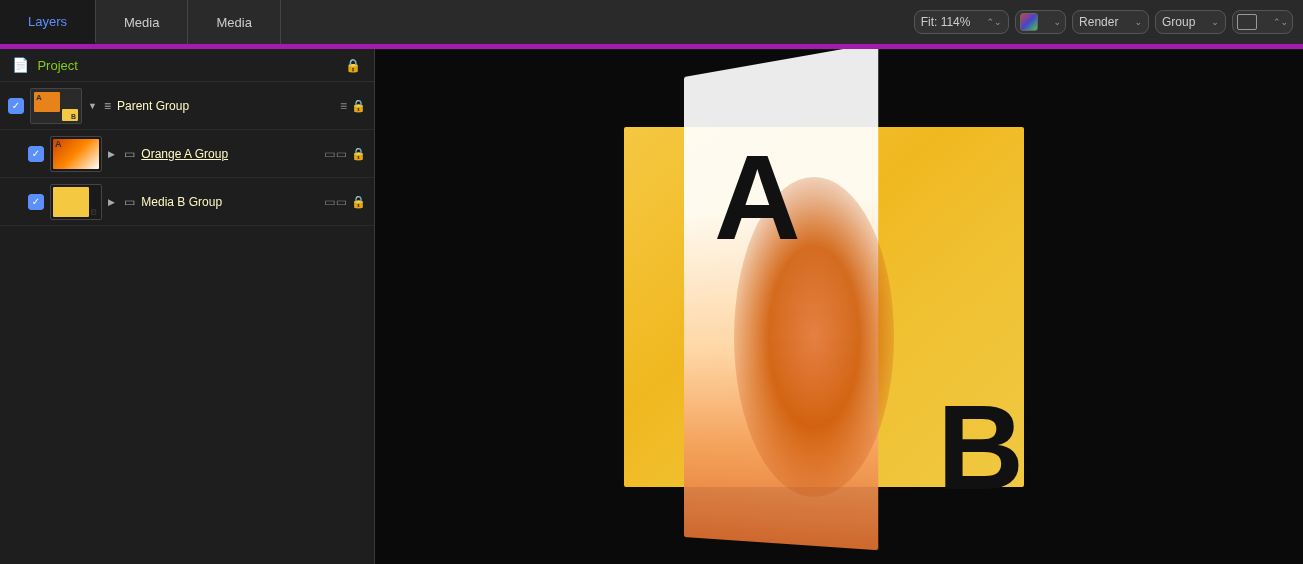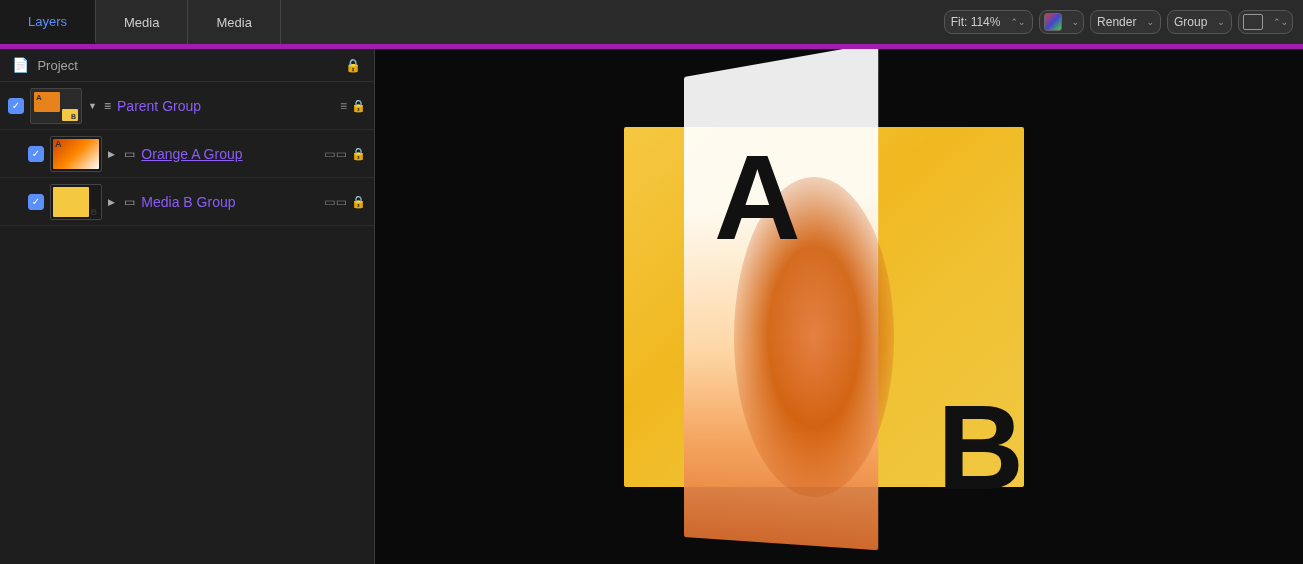--- a/index.html
+++ b/index.html
@@ -44,21 +44,21 @@
     .top-bar-right {
       display: flex;
       align-items: center;
       margin-left: auto;
       padding-right: 10px;
       gap: 6px;
     }
     .top-bar-control {
       display: flex;
       align-items: center;
-      gap: 10px;
+      gap: 16px;
       font-size: 12px;
       color: #ccc;
       cursor: pointer;
       padding: 2px 6px;
       border-radius: 8px;
       background: #333;
       border: 1px solid #555;
       height: 24px;
     }
     .top-bar-control .chevron {
@@ -102,21 +102,21 @@
       padding: 8px 12px;
       border-bottom: 1px solid #2e2e2e;
       gap: 8px;
     }
     .project-icon {
       color: #aaa;
       font-size: 14px;
     }
     .project-label {
       font-size: 13px;
-      color: #a3a3a3;
+      color: #84cc16;
       flex: 1;
     }
     .lock-icon {
       color: #888;
       font-size: 13px;
     }
 
     .layer-row {
       display: flex;
       align-items: center;
@@ -198,22 +198,22 @@
       color: #aaa;
       font-size: 9px;
       cursor: pointer;
       width: 10px;
     }
     .layer-icon {
       color: #aaa;
       font-size: 12px;
     }
     .layer-name {
-      font-size: 14px;
-      color: #8b5cf6;
+      font-size: 12px;
+      color: #fef9c3;
     }
     .layer-name.underline {
       text-decoration: underline;
     }
     .layer-controls {
       display: flex;
       gap: 4px;
       margin-left: auto;
       align-items: center;
     }

